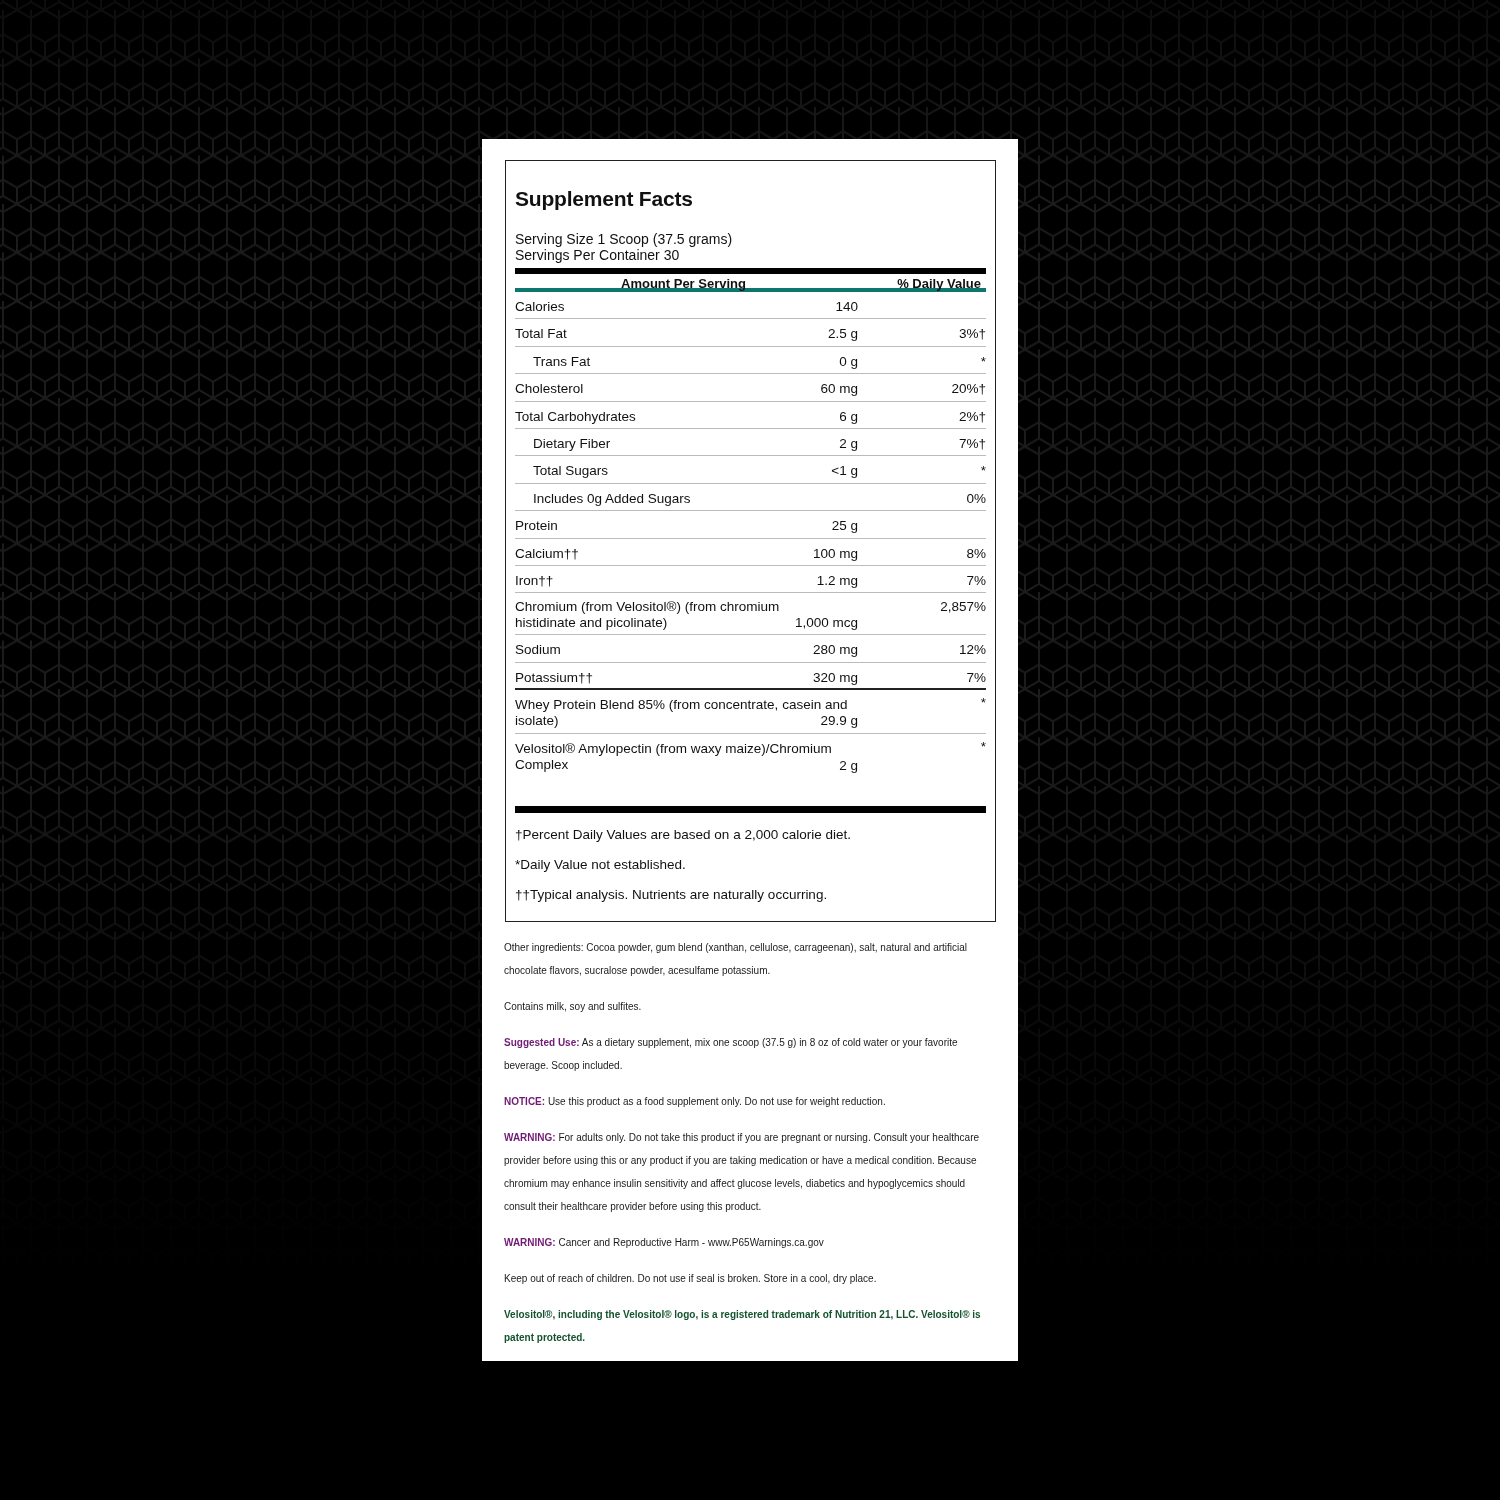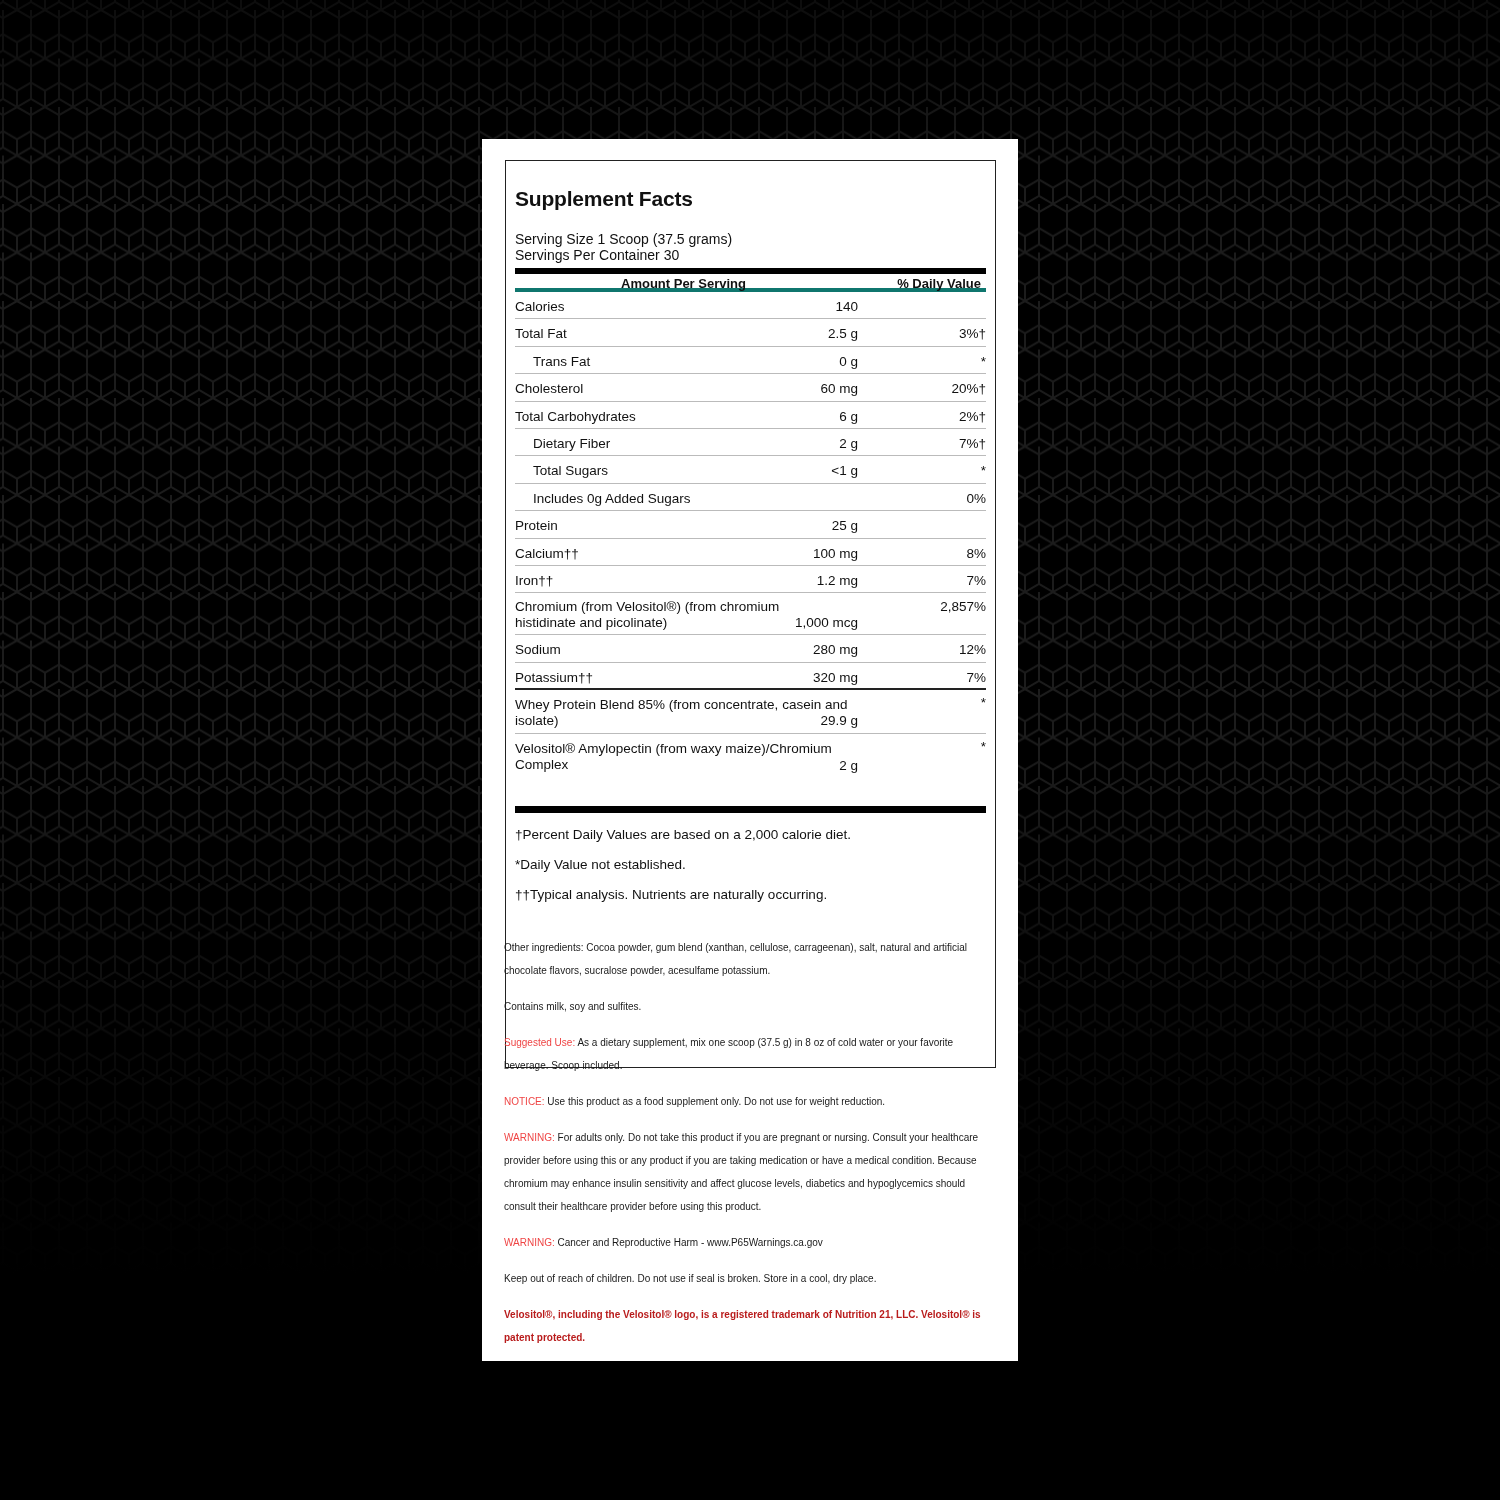--- a/index.html
+++ b/index.html
@@ -21,21 +21,21 @@
     }
     .panel {
       position: absolute;
       left: 482px; top: 139px;
       width: 536px; height: 1222px;
       background: #fff;
     }
     .facts-box {
       position: absolute;
       left: 23px; top: 21px;
-      width: 491px; height: 908px;
+      width: 491px; height: 762px;
       border: 1.5px solid #222;
       padding: 0 5px 0 9px;
     }
     .facts-title {
       position: absolute;
       left: 9px; top: 26px;
       font-size: 21px; font-weight: bold;
       letter-spacing: -0.2px;
     }
     .serving {
@@ -90,22 +90,22 @@
     }
     .footnotes p { height: 30px; line-height: 16px; }
     .below {
       position: absolute;
       left: 22px; top: 797px;
       width: 495px;
       font-size: 10px; line-height: 23px;
       color: #1a1a1a;
     }
     .below p { margin-bottom: 13px; }
-    .below b { font-weight: normal; color: #ef4444; }
-    .below .trademark { font-weight: bold; color: #b91c1c; }
+    .below b { font-weight: bold; color: #701a75; }
+    .below .trademark { font-weight: bold; color: #14532d; }
   </style>
 </head>
 <body>
 
 <svg class="bg-pattern" width="1500" height="1500" xmlns="http://www.w3.org/2000/svg">
   <defs>
     <pattern id="hex" width="28" height="48.5" patternUnits="userSpaceOnUse" patternTransform="translate(3,10)">
       <path d="M14 0 L28 8 L28 24.2 L14 32.3 L0 24.2 L0 8 Z M14 32.3 L14 48.5 M0 8 L0 -8 M28 8 L28 -8" fill="none" stroke="#1c1c1c" stroke-width="2"></path>
       <path d="M0 24.2 L0 40.4 L-14 48.5 M28 24.2 L28 40.4 L42 48.5 M0 40.4 L14 48.5 M28 40.4 L14 48.5" fill="none" stroke="#1c1c1c" stroke-width="2"></path>
     </pattern>

